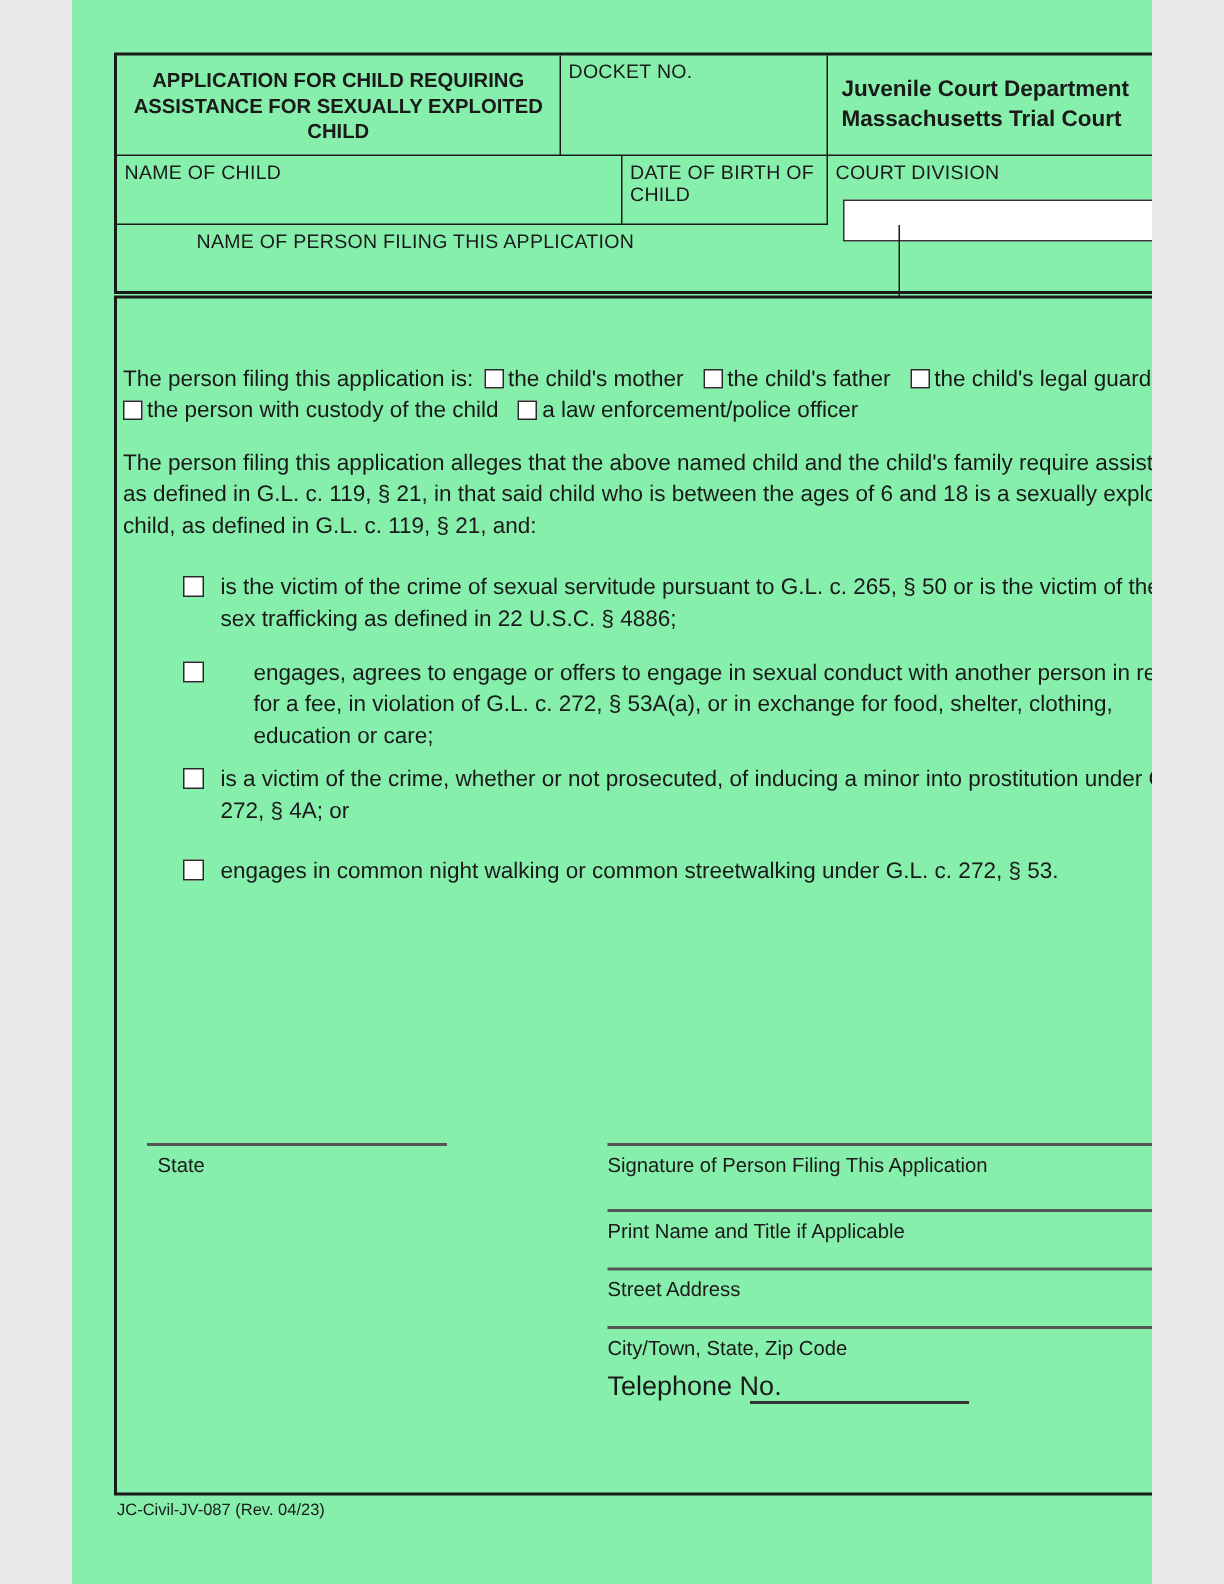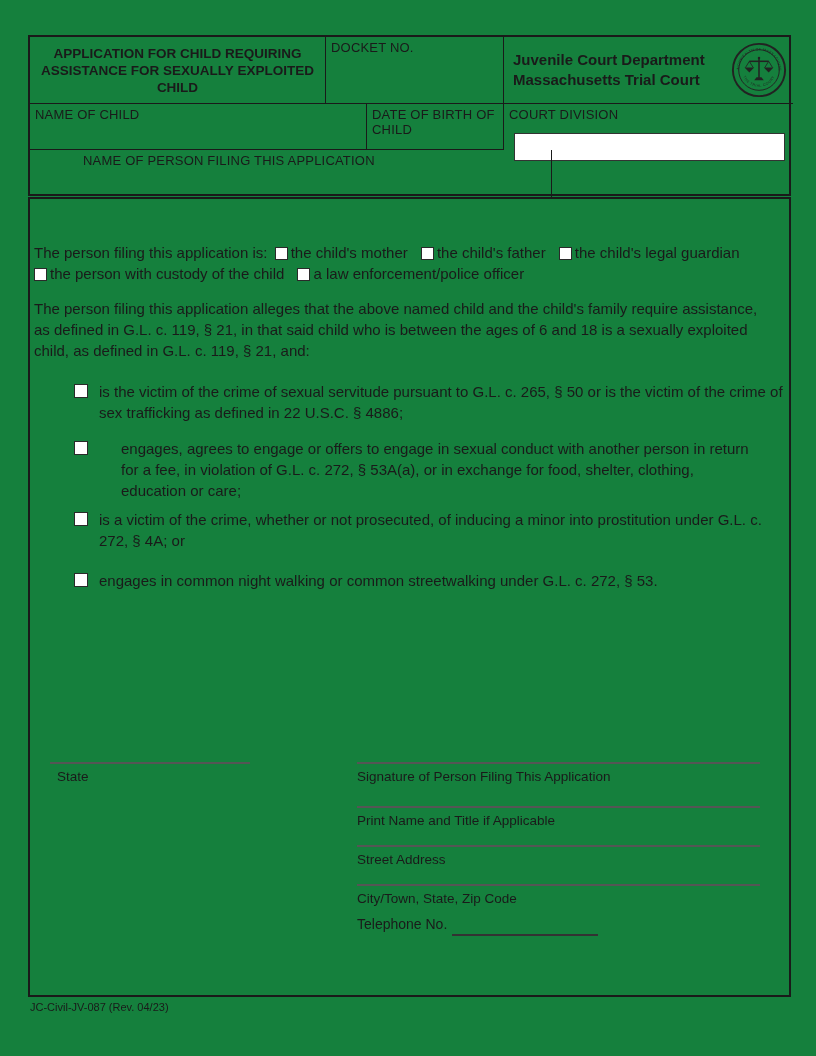--- a/index.html
+++ b/index.html
@@ -1,20 +1,20 @@
 <!DOCTYPE html>
 <html><head>
 <meta charset="utf-8">
 <style>
   * { margin: 0; padding: 0; box-sizing: border-box; }
   html, body { background: #e8e8e8; }
   .page {
     position: relative;
-    width: 816px; height: 1056px;
-    background: #15803d;
+    width: 720px; height: 1056px;
+    background: #86efac;
     margin: 0 auto;
     font-family: "Liberation Sans", sans-serif;
     color: #1a1a1a;
     overflow: hidden;
     text-decoration: underline;
   }
   
   .hdr {
     position: absolute; left: 28px; top: 35px;
     width: 763px; height: 161px;
@@ -211,18 +211,18 @@
 
     <div class="sline" style="left:327px; top:607px; width:403px;"></div>
     <div class="slabel" style="left:327px; top:611px;">Print Name and Title if Applicable</div>
 
     <div class="sline" style="left:327px; top:646px; width:403px;"></div>
     <div class="slabel" style="left:327px; top:650px;">Street Address</div>
 
     <div class="sline" style="left:327px; top:685px; width:403px;"></div>
     <div class="slabel" style="left:327px; top:689px;">City/Town, State, Zip Code</div>
 
-    <div class="slabel" style="left:327px; top:715px; font-size:14px;">Telephone No.</div>
+    <div class="slabel" style="left:327px; top:715px; font-size:18px;">Telephone No.</div>
     <div class="sline" style="left:422px; top:735px; width:146px; background:#333;"></div>
   </div>
 
   <div class="footer">JC-Civil-JV-087 (Rev. 04/23)</div>
 </div>
 
 </body></html>

